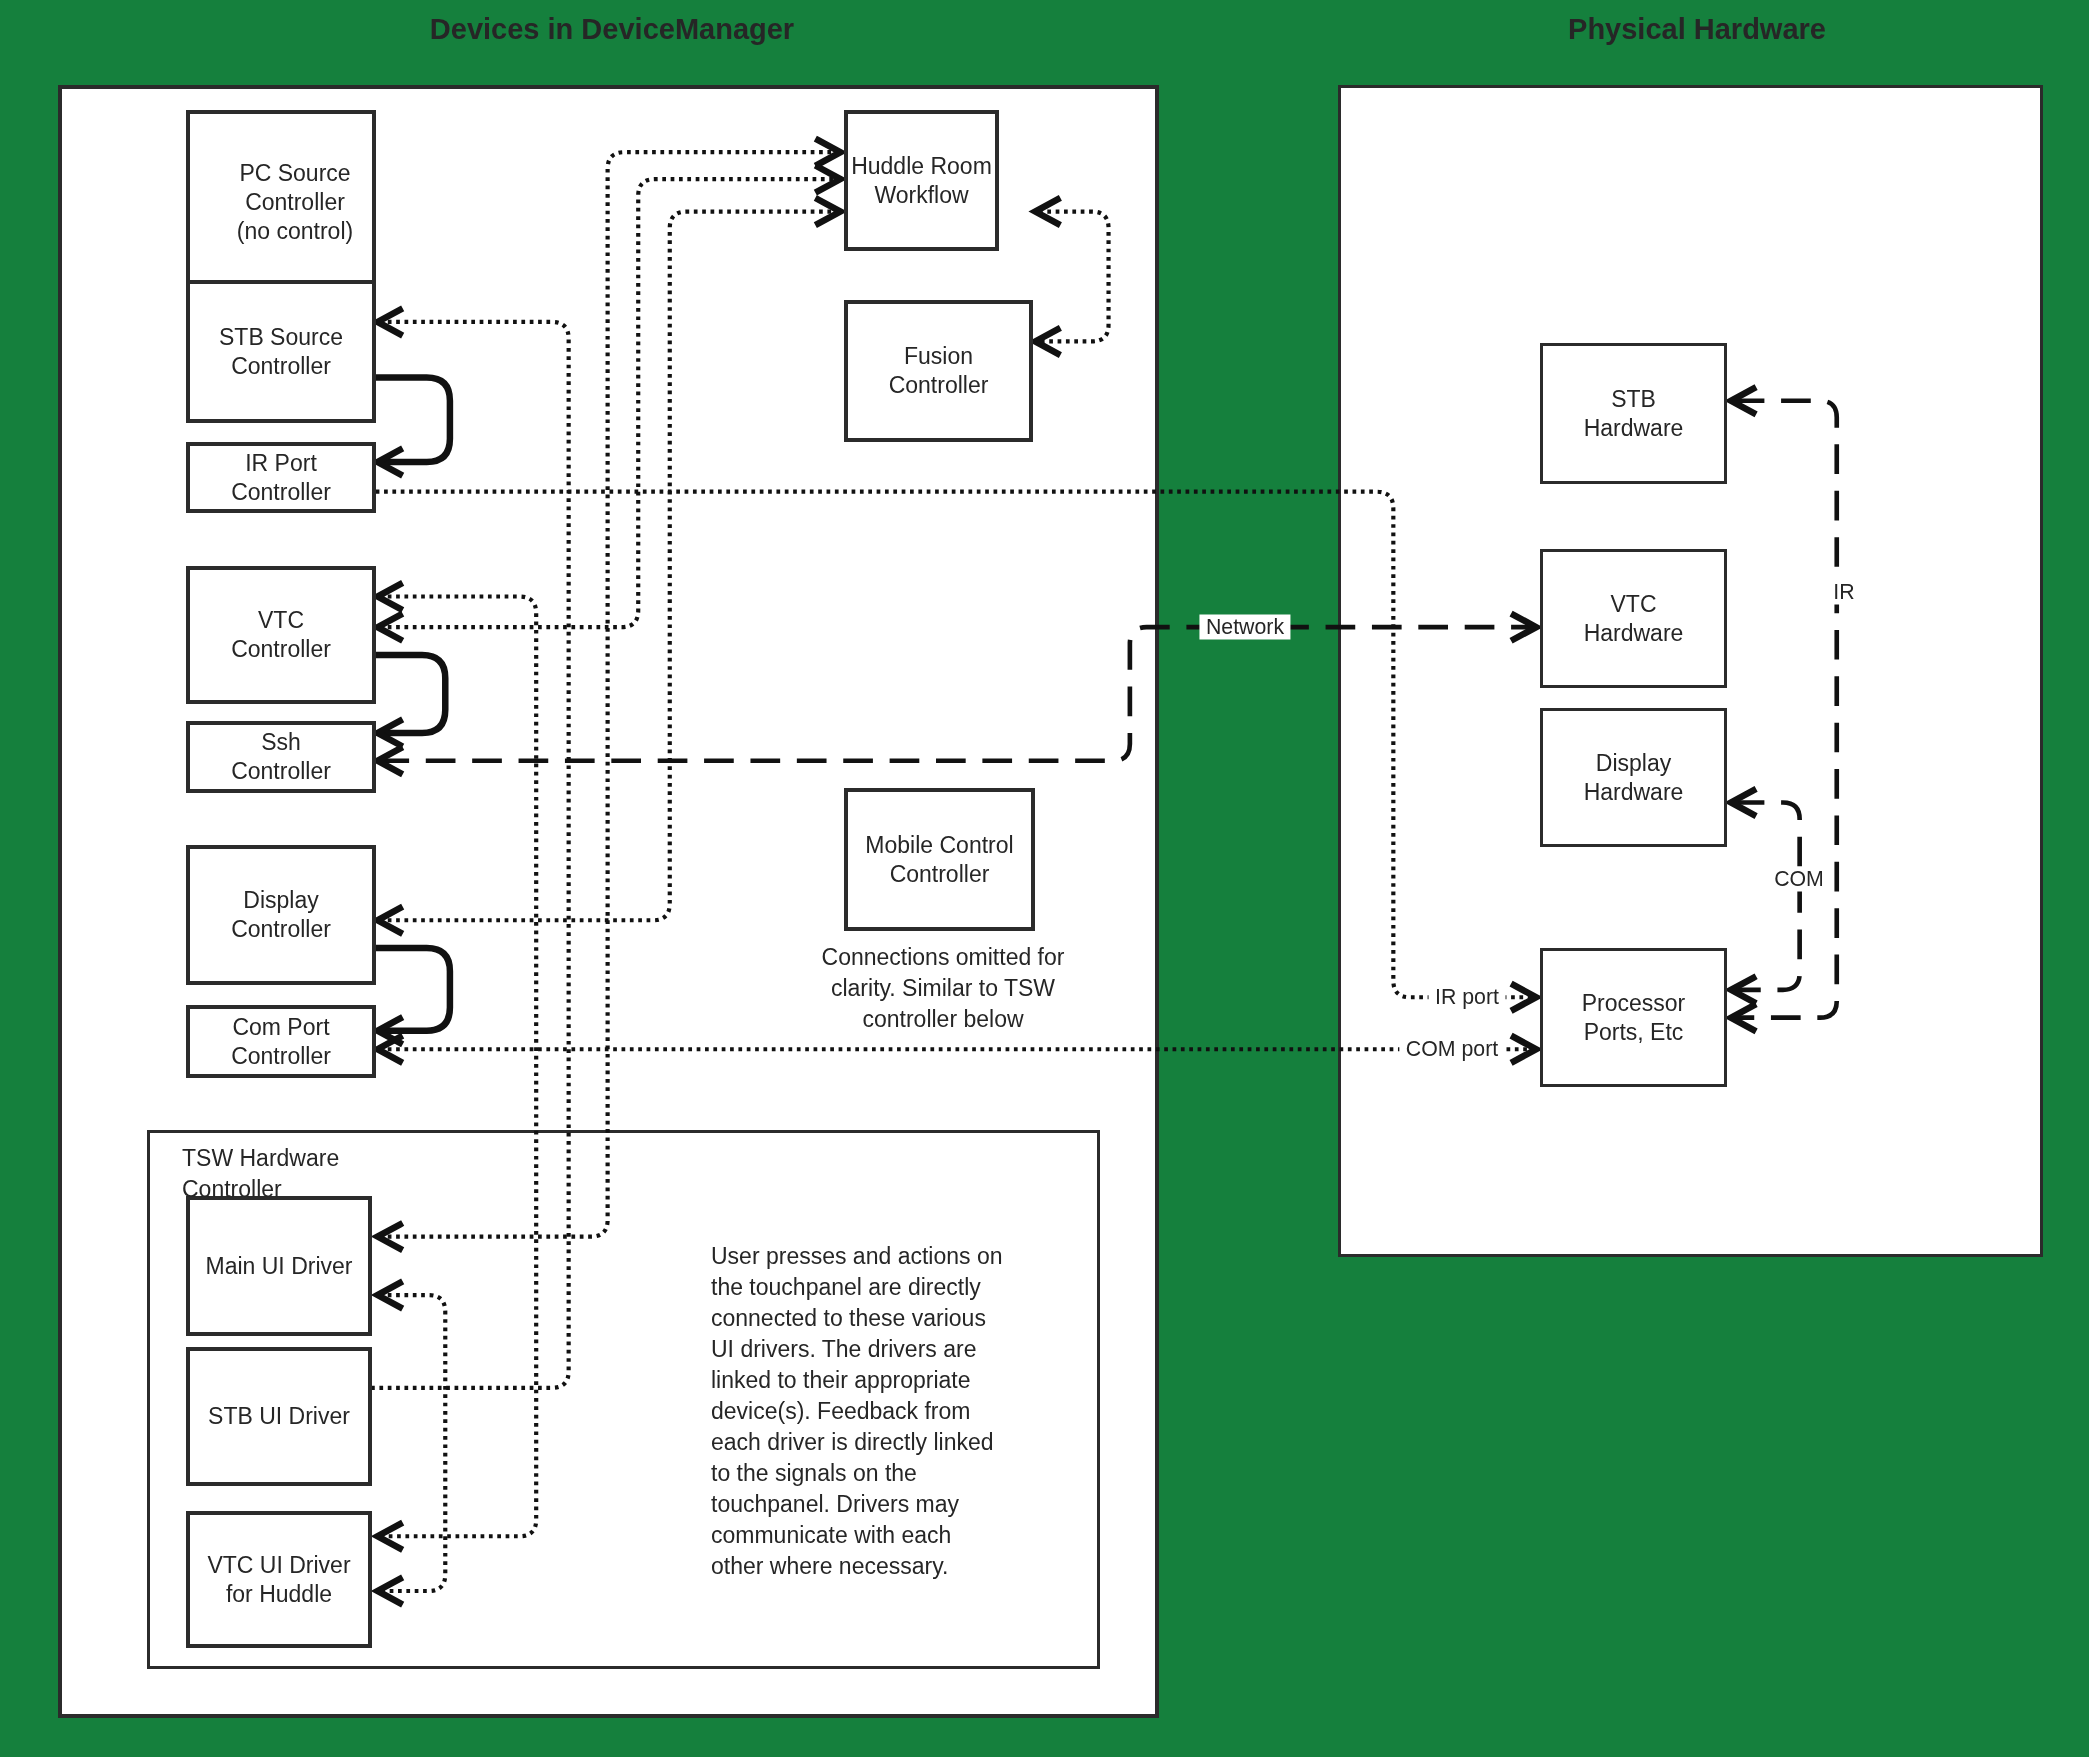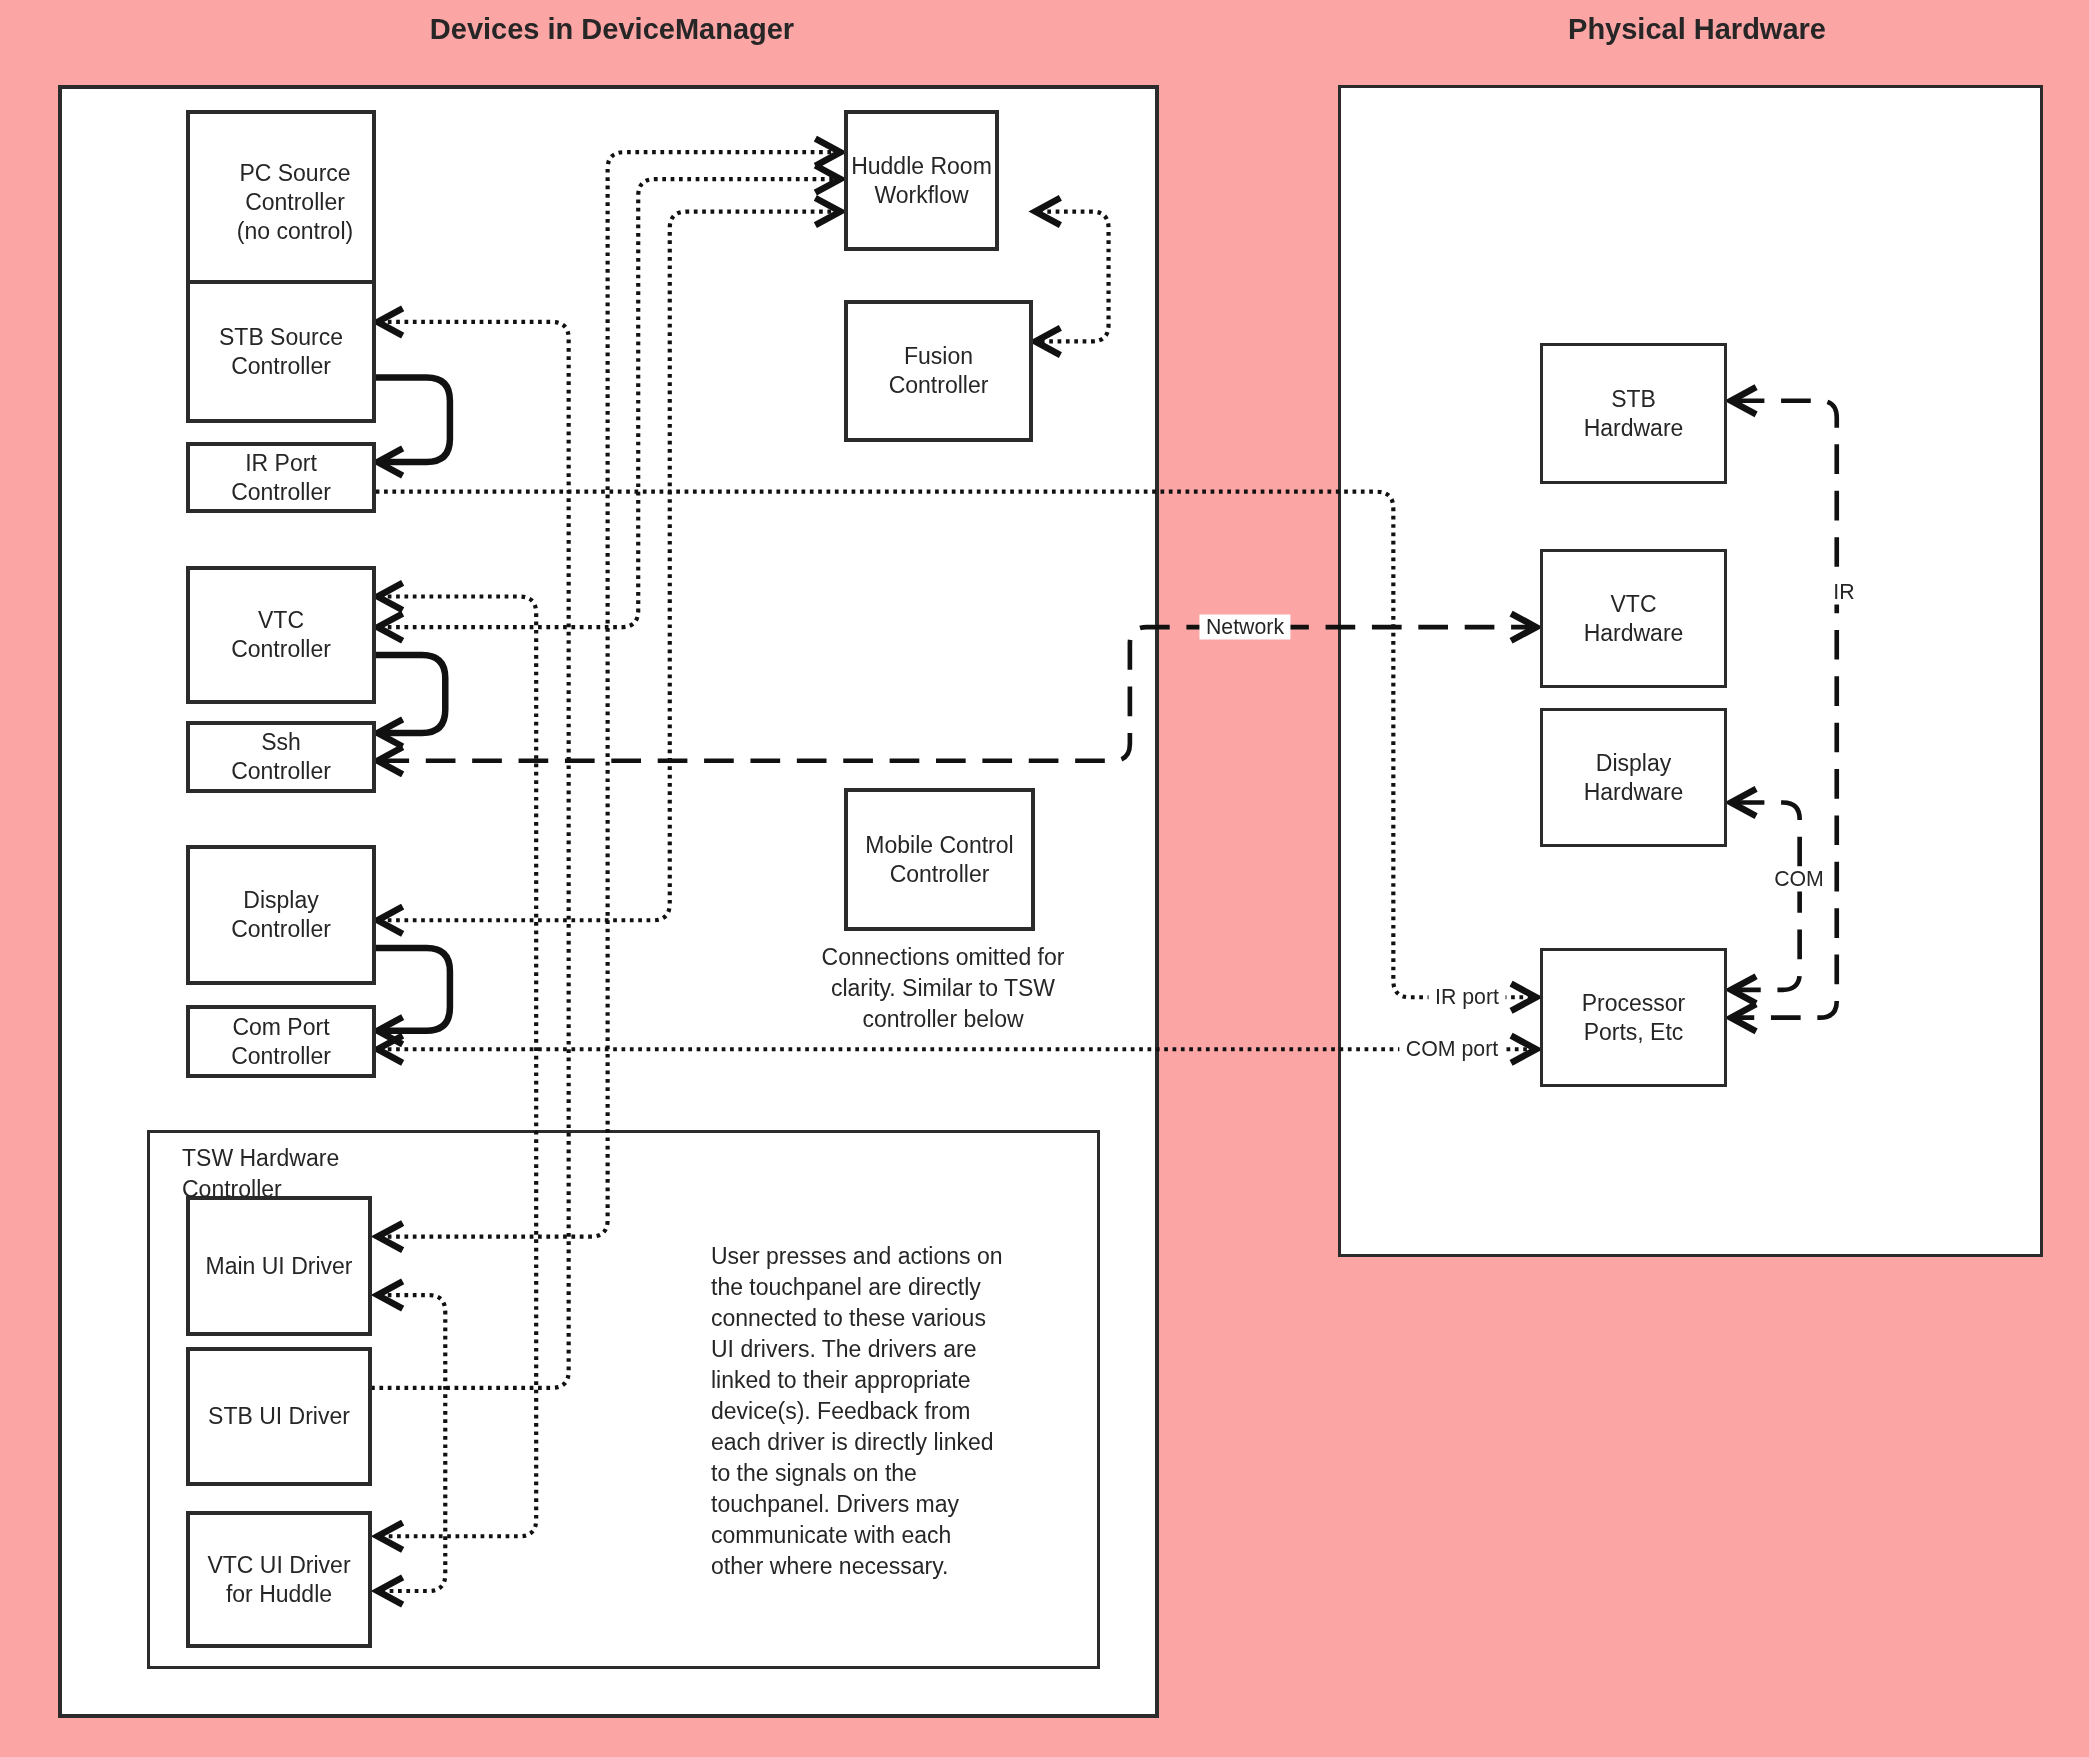--- a/index.html
+++ b/index.html
@@ -1,17 +1,17 @@
 <!DOCTYPE html>
 <html style="font-size:15px"><head>
 <meta charset="utf-8">
 <style>
   html,body{margin:0;padding:0;background:#ffffff;}
   .canvas{
-    position:relative; width:2090px; height:1758px; background:#fca5a5;
+    position:relative; width:2090px; height:1758px; background:#15803d;
     font-family:"Liberation Sans", sans-serif; color:#262626; overflow:hidden;
   }
   .title{
     position:absolute; top:13px; transform:translateX(-50%);
     font-size:29px; font-weight:bold; white-space:nowrap; z-index:5;
   }
   .group{position:absolute; border:4.6px solid #2b2b2b; background:#ffffff; z-index:1; box-sizing:border-box;}
   .group.thin{border-width:3.7px;}
   .wires{position:absolute; left:0; top:0; z-index:2;}
   .node{

